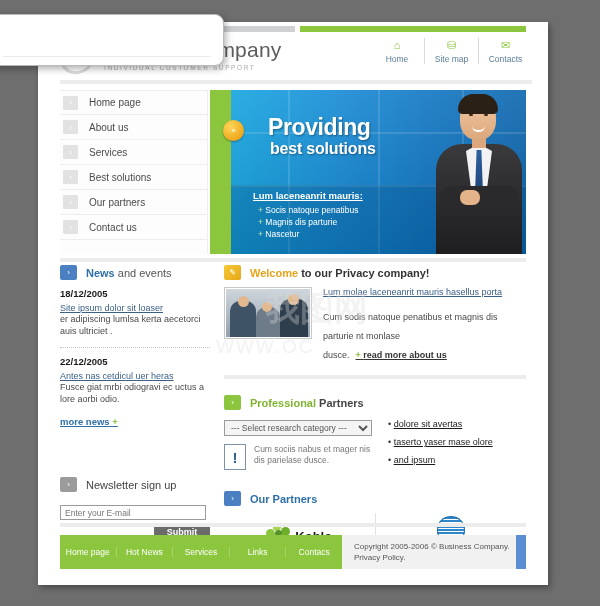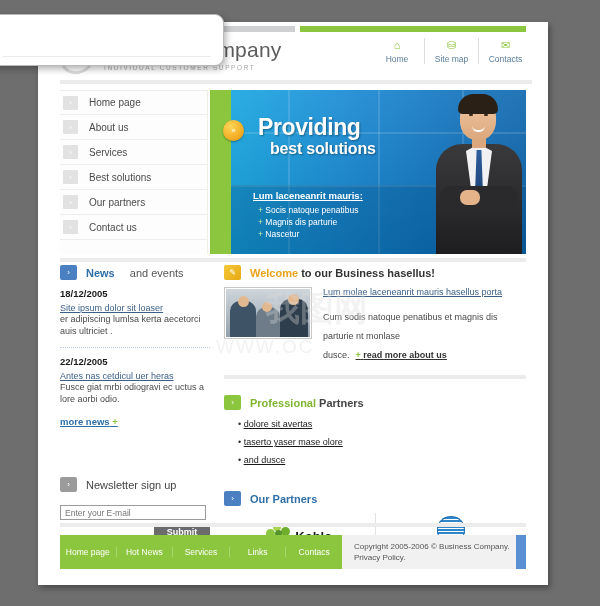--- a/index.html
+++ b/index.html
@@ -127,21 +127,21 @@
   }
   .hero-badge {
     position: absolute; left: 13px; top: 30px;
     width: 21px; height: 21px; border-radius: 50%;
     background: radial-gradient(circle at 35% 30%, #ffd659, #f0a81d 70%, #e08f0c);
     color: #fff; font-size: 8px;
     display: flex; align-items: center; justify-content: center;
     box-shadow: 0 1px 2px rgba(0,0,0,.35);
   }
   .hero-title {
-    position: absolute; left: 48px; top: 24px;
+    position: absolute; left: 58px; top: 24px;
     color: #ffffff; font-size: 23px; font-weight: bold;
     text-shadow: 1px 1px 2px rgba(0,0,0,.35);
     letter-spacing: -.4px;
   }
   .hero-subtitle {
     position: absolute; left: 60px; top: 50px;
     color: #ffffff; font-size: 16px; font-weight: bold;
     text-shadow: 1px 1px 2px rgba(0,0,0,.35);
     letter-spacing: -.2px;
   }
@@ -226,21 +226,21 @@
     width: 17px; height: 15px; border-radius: 2px;
     display: flex; align-items: center; justify-content: center;
     color: #ffffff; font-size: 8px; flex: none;
   }
   .sect-icon.blue { background: #4a7fc1; }
   .sect-icon.green { background: #8cc63e; }
   .sect-icon.orange { background: linear-gradient(135deg,#f5c838,#e6a916); }
   .sect-title {
     margin-left: 9px; font-size: 11px; color: #2f6fa8; font-weight: bold;
   }
-  .sect-title .light { font-weight: normal; color: #555; margin-left: 12px; }
+  .sect-title .light { font-weight: normal; color: #555; }
 
   .news-date { font-size: 9.5px; font-weight: bold; color: #1a1a1a; margin: 8px 0 4px; }
   .news-link {
     font-size: 9px; color: #3b5f86; text-decoration: underline; display: block;
   }
   .news-text { font-size: 9px; color: #4a4a4a; line-height: 12px; }
   .news-sep {
     border-top: 1px dotted #b9c9da; margin: 10px 0 0;
   }
   .more-news {
@@ -556,21 +556,21 @@
         <input class="nl-input" type="text" placeholder="Enter your E-mail" style="">
         <button class="nl-submit">Submit</button>
       </div>
     </div>
 
     <div id="col-right">
 
       <div>
         <div class="sect-head">
           <span class="sect-icon orange">✎</span>
-          <span class="sect-title"><span style="color:#e8a31a">Welcome</span><span style="color:#333"> to our Business hasellus!</span></span>
+          <span class="sect-title"><span style="color:#e8a31a">Welcome</span><span style="color:#333"> to our Privacy company!</span></span>
         </div>
         <div class="welcome-body">
           <div class="welcome-photo">
             <div class="wp-inner">
               <div class="wp-p wp-p1"></div>
                 <div class="wp-p wp-p2"></div>
                 <div class="wp-p wp-p3"></div>
               <div class="wp-h wp-h1"></div>
                 <div class="wp-h wp-h2"></div>
                 <div class="wp-h wp-h3"></div>
@@ -584,24 +584,33 @@
       </div>
 
       <div class="section-rule" style="position:relative;left:0;right:0;margin-top:10px;background:#ececec"></div>
 
       <div id="research">
         <div class="sect-head">
           <span class="sect-icon green">›</span>
           <span class="sect-title"><span style="color:#7fb52f">Professional</span><span style="color:#444"> Partners</span></span>
         </div>
         <div class="research-body">
+          <div class="research-left">
+            <select class="research-select">
+              <option>--- Select research category ---</option>
+            </select>
+            <div class="note-row">
+              <div class="note-icon">!</div>
+              <div class="note-text">Cum sociis nabus et mager nis dis parielase dusce.</div>
+            </div>
+          </div>
           <ul class="research-right">
             <li><a href="#">dolore sit avertas</a></li>
             <li><a href="#">taserto yaser mase olore</a></li>
-            <li><a href="#">and dusce</a></li>
+            <li><a href="#">and ipsum</a></li>
           </ul>
         </div>
       </div>
 
       <div id="partners">
         <div class="sect-head">
           <span class="sect-icon blue">›</span>
           <span class="sect-title">Our Partners</span>
         </div>
         <div class="partner-strip">

